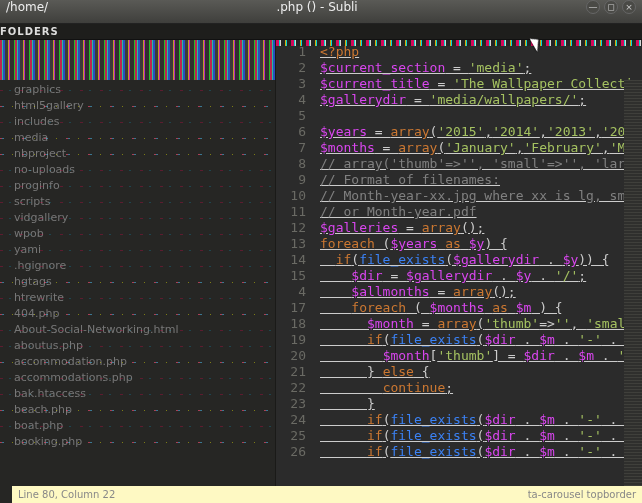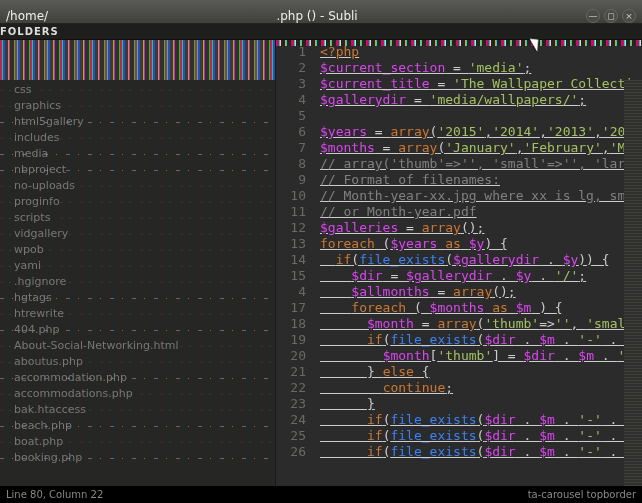--- a/index.html
+++ b/index.html
@@ -5,21 +5,21 @@
 * { margin: 0; padding: 0; box-sizing: border-box; }
 body {
   width: 642px; height: 503px;
   font-family: "DejaVu Sans", sans-serif;
   background: #2b2b2b; color: #ccc;
   overflow: hidden; position: relative;
   font-size: 12px;
 }
 .titlebar {
   height: 24px; background: linear-gradient(#5a5a56,#3f3f3c);
-  display:flex; align-items:flex-end; justify-content:space-between;
+  display:flex; align-items:flex-start; justify-content:space-between;
   padding:0 6px; color:#eee; font-size:12px;
   border-bottom:1px solid #222;
 }
 .title-text { flex:1; text-align:center; white-space:nowrap; overflow:hidden; text-overflow:ellipsis; }
 .win-btns { display:flex; gap:4px; }
 .win-btn {
   width:14px; height:14px; border-radius:7px;
   background:#4a4a46; border:1px solid #666;
   display:flex; align-items:center; justify-content:center;
   color:#ccc; font-size:9px; line-height:1;
@@ -87,22 +87,22 @@
 .cmt { color:#808080; font-style:normal; }
 .fn  { color:#3b82f6; }
 .editor-corrupt-top {
   position:absolute; top:0; left:0; right:0; height:6px;
   background:repeating-linear-gradient(90deg,
     #ff0066 0 3px,#00ffee 3px 4px,#fff 4px 5px,#222 5px 9px,
     #ffcc00 9px 10px,#00ffff 10px 11px,#222 11px 15px);
   opacity:.8;
 }
 .status {
-  position:absolute; bottom:0; left:0; right:0;
-  height:17px; background:#000000; color:#888;
+  position:absolute; bottom:0; left:12px; right:0;
+  height:17px; background:#fef9c3; color:#888;
   font-size:10px; display:flex; align-items:center;
   padding:0 6px; justify-content:space-between;
 }
 .minimap {
   position:absolute; top:40px; right:0; width:18px; bottom:17px;
   background:#2f2f2d;
   background-image:repeating-linear-gradient(0deg,
     rgba(180,180,160,.12) 0 1px, transparent 1px 3px);
 }
 .cursor-arrow {
@@ -129,21 +129,20 @@
     <div class="win-btn">×</div>
   </div>
 </div>
 
 <div class="folders-header">FOLDERS</div>
 
 <div class="main">
   <div class="sidebar">
     <div class="corrupt-band"></div>
     <div class="sidebar-list" id="sidebar-list">
-        <div class="sidebar-item">css</div>
         <div class="sidebar-item">graphics</div>
         <div class="sidebar-item bright">html5gallery</div>
         <div class="sidebar-item">includes</div>
         <div class="sidebar-item bright">media</div>
         <div class="sidebar-item bright">nbproject</div>
         <div class="sidebar-item">no-uploads</div>
         <div class="sidebar-item">proginfo</div>
         <div class="sidebar-item">scripts</div>
         <div class="sidebar-item">vidgallery</div>
         <div class="sidebar-item">wpob</div>

